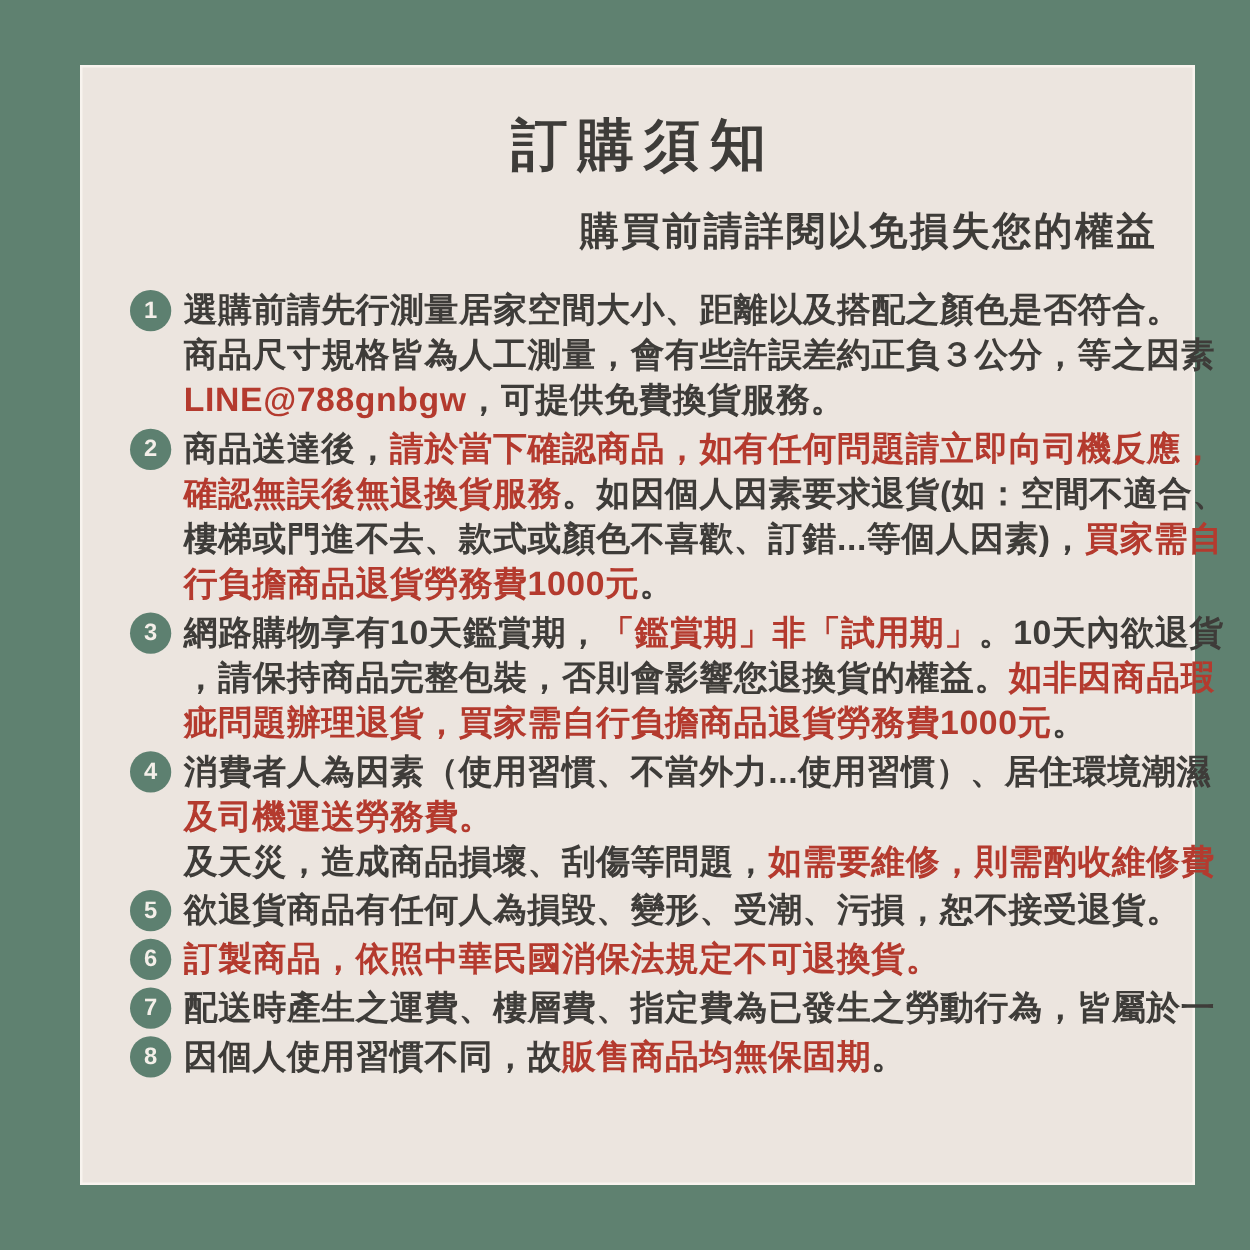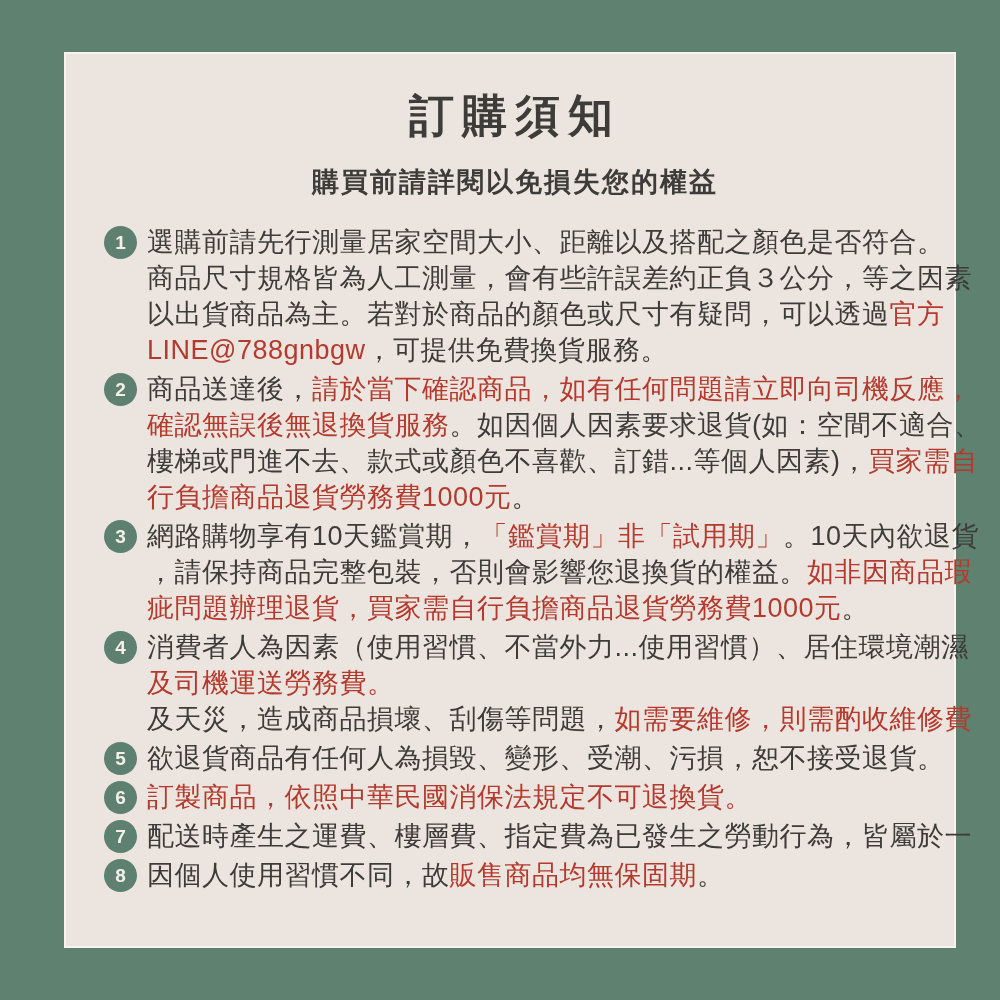--- a/index.html
+++ b/index.html
@@ -25,22 +25,22 @@
   }
   .title{
     text-align:center;
     font-size:45px;
     font-weight:800;
     letter-spacing:8px;
     color:var(--text-dark,#393733);
     margin:6px 0 0 0;
   }
   .subtitle{
-    text-align:center;
-    font-size:27px;
+    text-align:right;
+    font-size:31px;
     font-weight:800;
     letter-spacing:2px;
     color:var(--text-dark,#393733);
     margin-top:18px;
   }
   .notice-list{
     margin-top:24px;
   }
   .item{
     display:flex;
@@ -54,21 +54,21 @@
     border-radius:50%;
     background:var(--badge-green,#5d8070);
     color:#f4efe9;
     font-size:19px;
     font-weight:700;
     display:flex;align-items:center;justify-content:center;
   }
   .item-text{
     margin-left:10px;
     font-size:27px;
-    font-weight:400;
+    font-weight:700;
     letter-spacing:0.5px;
   }
   .line{
     line-height:36px;
     white-space:nowrap;
   }
   .seg-dark{color:var(--text-dark,#3e3c39);}
   .seg-red{color:var(--text-red,#b43a2e);}
 </style>
 </head>
@@ -77,21 +77,20 @@
 <div class="canvas">
   <div class="panel">
     <div class="title">訂購須知</div>
     <div class="subtitle">購買前請詳閱以免損失您的權益</div>
     <div class="notice-list">
         <div class="item">
           <div class="badge">1</div>
           <div class="item-text">
             <div class="line"><span class="seg-dark">選購前請先行測量居家空間大小、距離以及搭配之顏色是否符合。</span></div>
             <div class="line"><span class="seg-dark">商品尺寸規格皆為人工測量，會有些許誤差約正負３公分，等之因素</span></div>
-            <div class="line"><span class="seg-dark">以出貨商品為主。若對於商品的顏色或尺寸有疑問，可以透過</span><span class="seg-red">官方</span></div>
             <div class="line"><span class="seg-red">LINE@788gnbgw</span><span class="seg-dark">，可提供免費換貨服務。</span></div>
           </div>
         </div>
         <div class="item">
           <div class="badge">2</div>
           <div class="item-text">
             <div class="line"><span class="seg-dark">商品送達後，</span><span class="seg-red">請於當下確認商品，如有任何問題請立即向司機反應，</span></div>
             <div class="line"><span class="seg-red">確認無誤後無退換貨服務</span><span class="seg-dark">。如因個人因素要求退貨(如：空間不適合、</span></div>
             <div class="line"><span class="seg-dark">樓梯或門進不去、款式或顏色不喜歡、訂錯...等個人因素)，</span><span class="seg-red">買家需自</span></div>
             <div class="line"><span class="seg-red">行負擔商品退貨勞務費1000元</span><span class="seg-dark">。</span></div>

